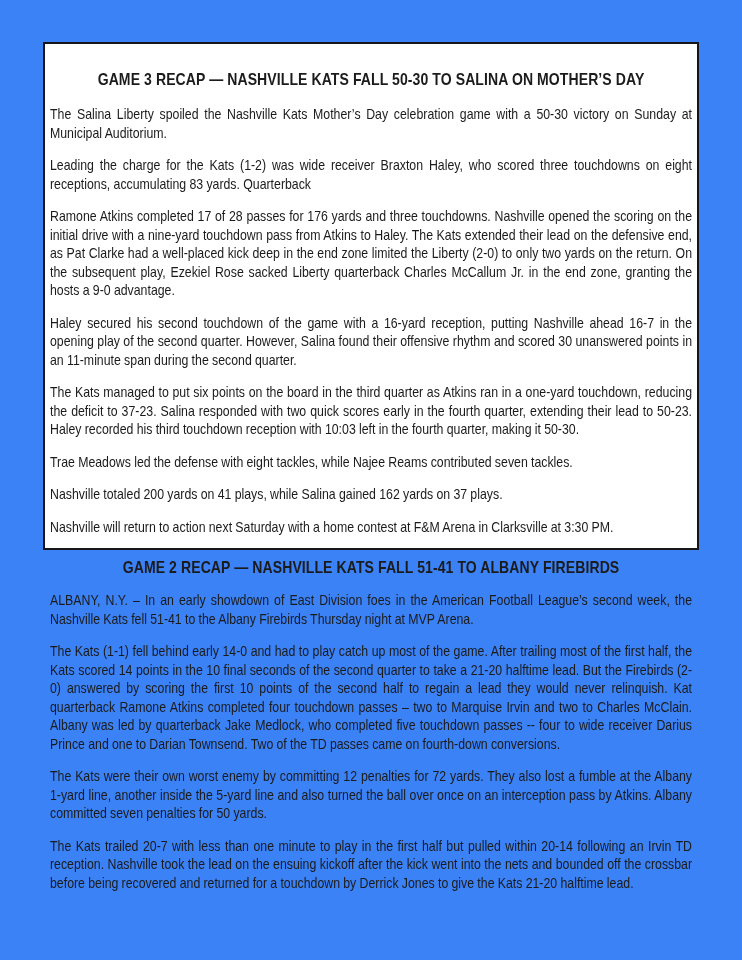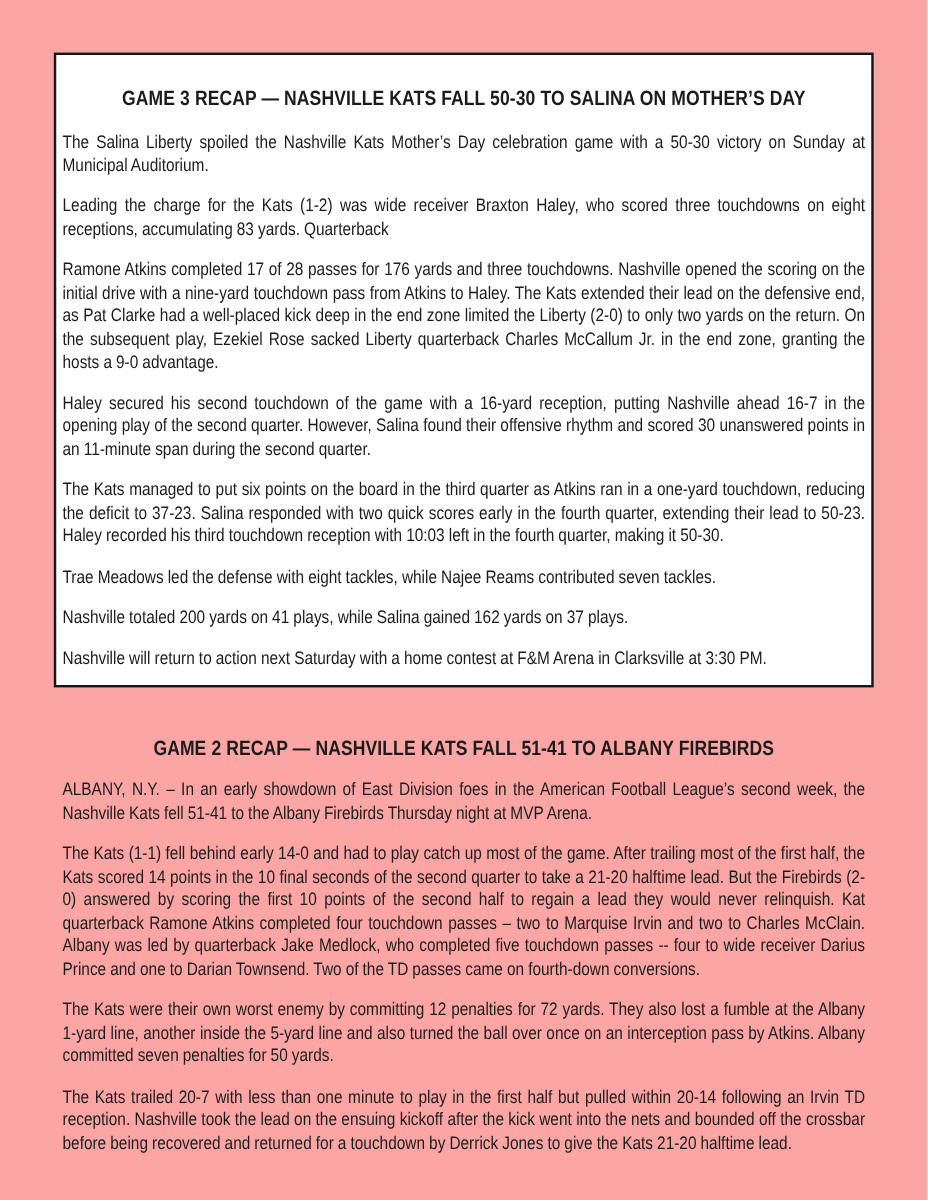--- a/index.html
+++ b/index.html
@@ -11,40 +11,40 @@
     width: 742px;
     height: 960px;
     position: relative;
     font-family: "Liberation Sans", sans-serif;
     color: #1b1b1b;
     overflow: hidden;
   }
   .page {
     position: absolute;
     inset: 0;
-    background: #fca5a5;
+    background: #3b82f6;
   }
   
   .recap-box {
     position: absolute;
     left: 43px;
     top: 42px;
     width: 656px;
     height: 508px;
     border: 2px solid #161616;
     box-sizing: border-box;
     padding: 26px 5px 8px 5px;
     overflow: hidden;
     background: #ffffff;
   }
   
   .recap-plain {
     position: absolute;
     left: 43px;
-    top: 590px;
+    top: 558px;
     width: 656px;
     box-sizing: border-box;
     padding: 0 7px;
   }
   
   .condense {
     width: 117.65%;
     transform: scaleX(0.85);
     transform-origin: 0 0;
   }

